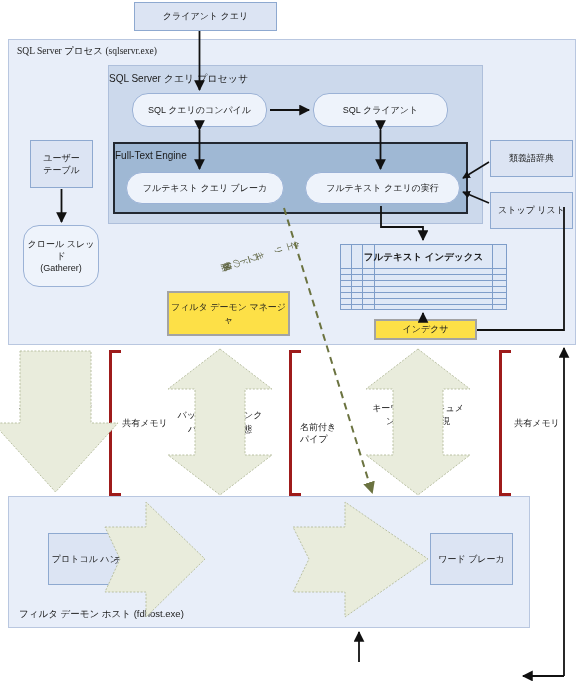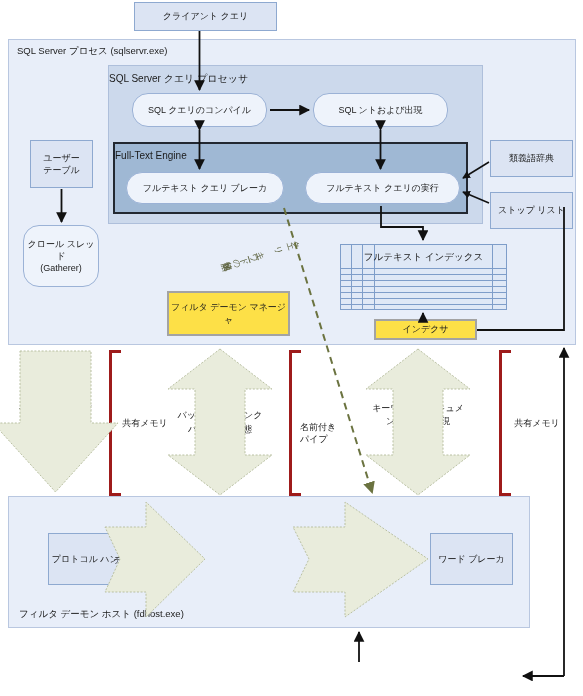--- a/index.html
+++ b/index.html
@@ -14,21 +14,21 @@
   .proc-outer{background:#e8eef9;border:1px solid #b9c7e0;}
   .qp-panel{background:#ccd9ec;border:1px solid #aebfdb;}
   .fte-panel{background:#9fb8d4;border:2px solid #222831;}
   .fdhost{background:#e8eef9;border:1px solid #b9c7e0;}
 
   
   .rect{background:#dce4f3;border:1px solid #8ea9d0;}
   .rect-lite{background:#fde047;border:2px solid #a3a3a3;}
   .round-lg{background:#eef3fb;border:1px solid #9bb2d6;border-radius:16px;}
 
-  .lbl-tl{position:absolute;left:8px;top:5px;font-size:9.5px;color:#1b1b1b;}
+  .lbl-tl{position:absolute;left:8px;top:5px;font-size:9.5px;color:#1b1b1b;font-family:Liberation Serif, serif;}
   .lbl-bl{position:absolute;left:10px;bottom:6px;font-size:9.5px;color:#1b1b1b;}
   .panel-title{position:absolute;left:0;right:0;top:6px;text-align:left;font-size:10px;}
 
   
   .ftidx{background:#dfe8f6;border:1px solid #7e9dc9;}
   .ftidx .vline{position:absolute;top:0;bottom:0;width:1px;background:#7e9dc9;}
   .ftidx .hline{position:absolute;left:0;right:0;height:1px;background:#7e9dc9;}
   .ftidx .cap{position:absolute;left:0;right:0;top:6px;text-align:center;font-size:9.5px;z-index:3;}
 
   
@@ -54,21 +54,21 @@
   </div>
 
   <div class="abs qp-panel" style="left:108px;top:65px;width:375px;height:159px;">
     <span class="panel-title">SQL Server クエリ プロセッサ</span>
   </div>
 
   <div class="abs round-lg ctr" style="left:132px;top:93px;width:135px;height:34px;">
     <span>SQL クエリのコンパイル</span>
   </div>
   <div class="abs round-lg ctr" style="left:313px;top:93px;width:135px;height:34px;">
-    <span>SQL ントおよび出現</span>
+    <span>SQL クライアント</span>
   </div>
 
   <div class="abs fte-panel" style="left:113px;top:142px;width:355px;height:72px;">
     <span class="panel-title">Full-Text Engine</span>
   </div>
   <div class="abs round-lg ctr" style="left:126px;top:172px;width:158px;height:32px;">
     <span>フルテキスト クエリ ブレーカ</span>
   </div>
   <div class="abs round-lg ctr" style="left:305px;top:172px;width:155px;height:32px;">
     <span>フルテキスト クエリの実行</span>
@@ -83,21 +83,21 @@
 テーブル</span>
   </div>
 
   <div class="abs rect ctr" style="left:490px;top:140px;width:83px;height:37px;">
     <span>類義語辞典</span>
   </div>
   <div class="abs rect ctr" style="left:490px;top:192px;width:83px;height:37px;">
     <span>ストップ リスト</span>
   </div>
 
-  <div class="abs ftidx" style="left:340px;top:244px;width:167px;height:66px;overflow:hidden;">
+  <div class="abs ftidx" style="left:340px;top:244px;width:167px;height:66px;overflow:hidden;font-weight:bold;">
     <span class="cap">フルテキスト インデックス</span>
     <i class="vline" style="left:10px;"></i>
     <i class="vline" style="left:21px;"></i>
     <i class="vline" style="left:33px;"></i>
     <i class="vline" style="left:151px;"></i>
     <i class="hline" style="top:23px;"></i>
     <i class="hline" style="top:29px;"></i>
     <i class="hline" style="top:35px;"></i>
     <i class="hline" style="top:41px;"></i>
     <i class="hline" style="top:47px;"></i>

